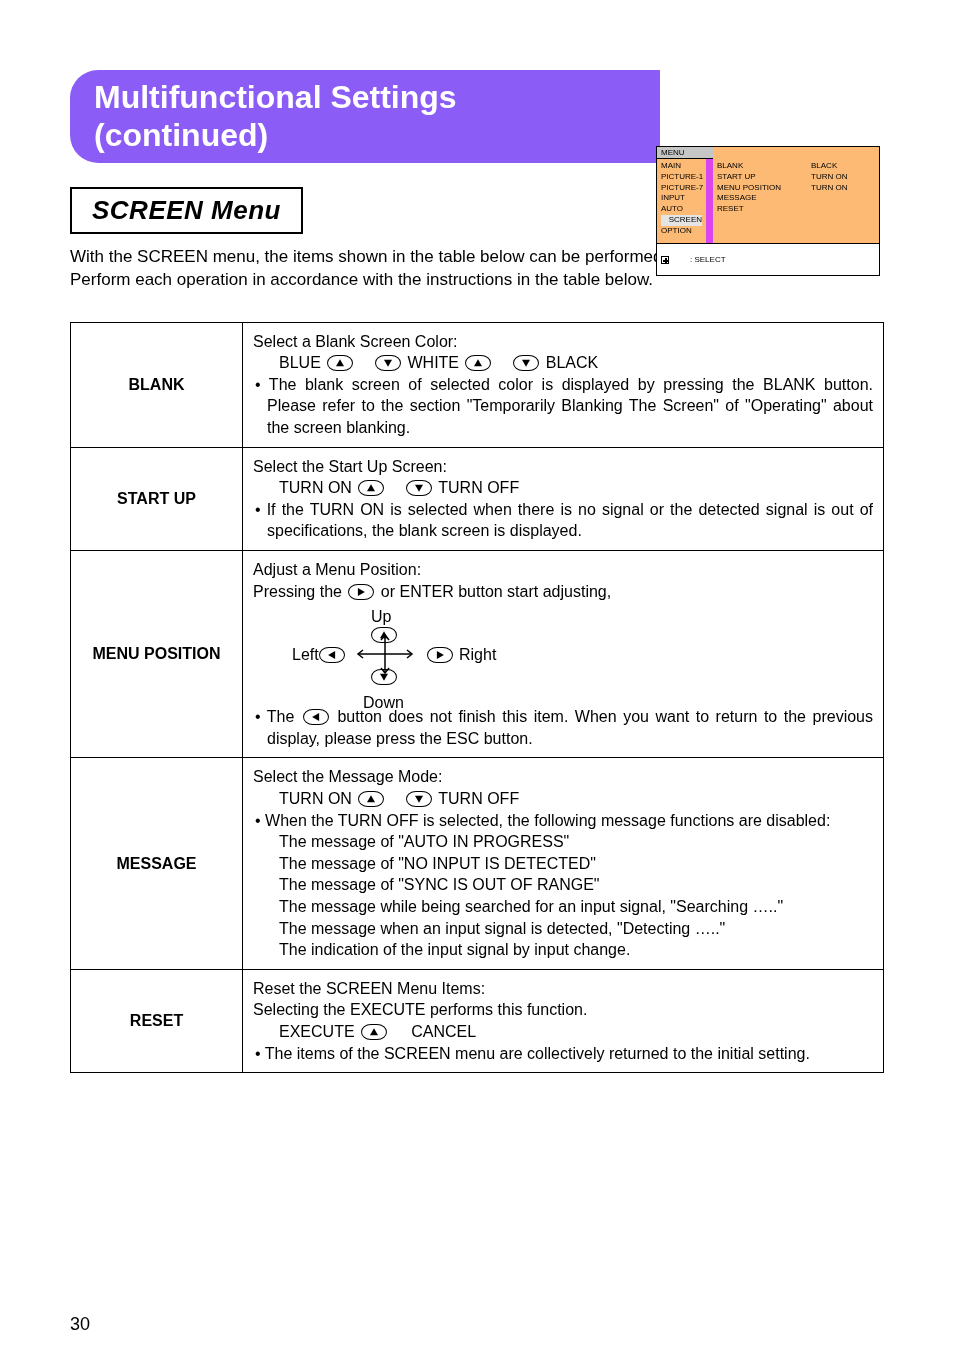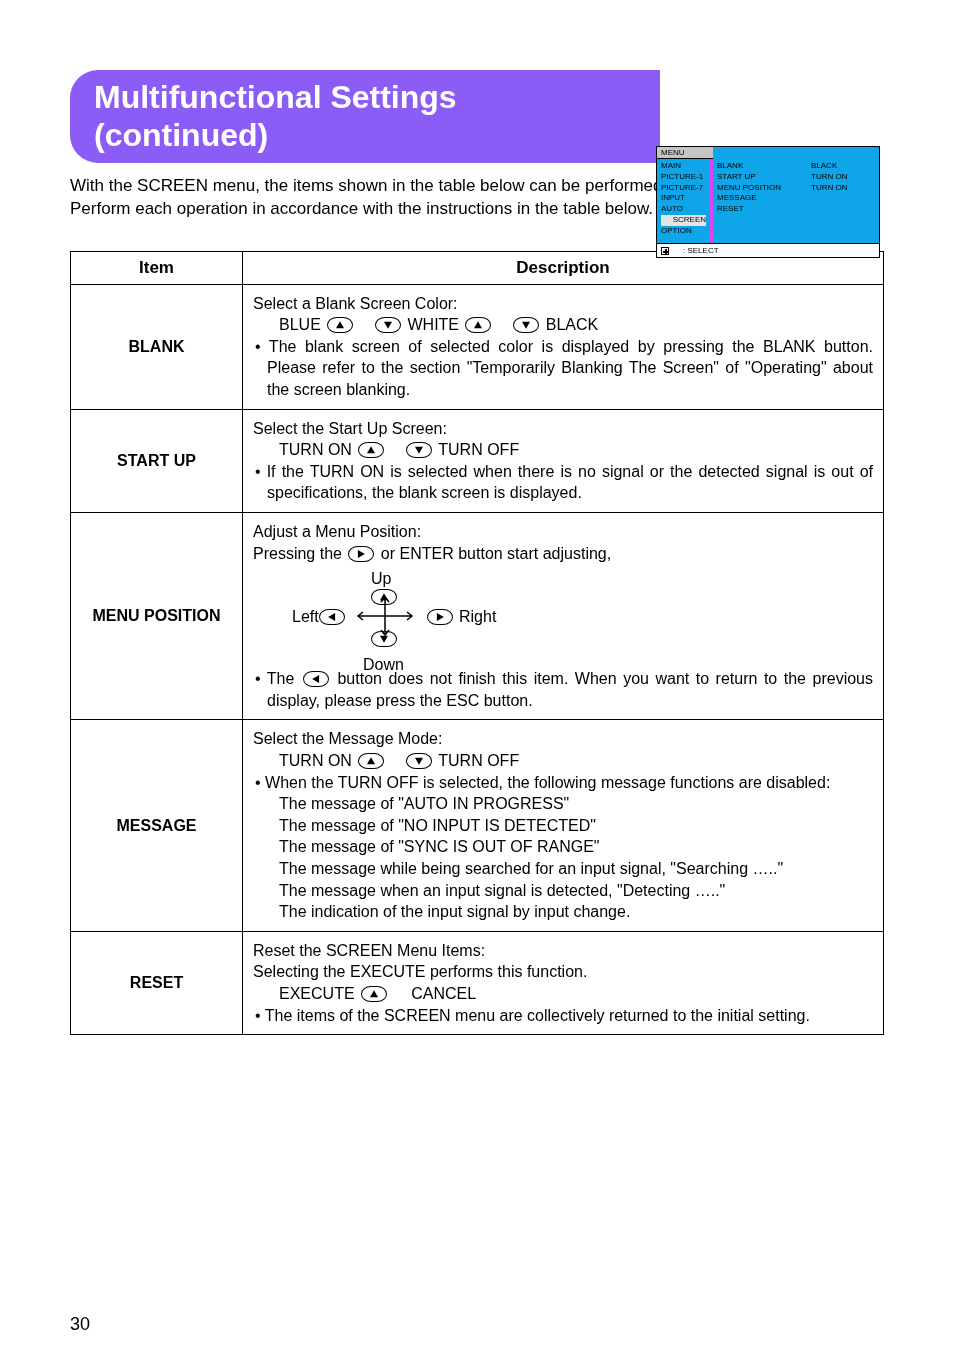--- a/index.html
+++ b/index.html
@@ -35,49 +35,49 @@
 
   
   .mini-menu {
     position: absolute;
     top: 146px;
     right: 74px;
     width: 224px;
     border: 1px solid #000;
     font-size: 8px;
     font-family: Arial, sans-serif;
-    background: #0ea5e9;
+    background: #fdba74;
   }
   .mini-menu .mm-label {
     background: #c6c6c6;
     border-bottom: 1px solid #000;
     border-right: 0;
     width: 56px;
     padding: 1px 4px;
     font-size: 8px;
   }
   .mini-menu .mm-body {
     display: flex;
     padding: 0;
   }
   .mini-menu .mm-col {
     padding: 2px 4px 6px 4px;
   }
-  .mini-menu .mm-col1 { width: 56px; border-right: 3px solid #d946ef; position: relative; }
+  .mini-menu .mm-col1 { width: 56px; border-right: 7px solid #d946ef; position: relative; }
   .mini-menu .mm-col2 { width: 94px; }
   .mini-menu .mm-col3 { width: 64px; }
   .mini-menu .mm-row { line-height: 1.35; white-space: nowrap; }
   .mini-menu .mm-sel { background: #e4e4e4; text-align: right; }
   .mini-menu .mm-foot {
     border-top: 1px solid #000;
-    padding: 2px 4px;
+    padding: 11px 4px;
     font-size: 8px;
     display: flex;
     align-items: flex-end;
-    gap: 14px;
+    gap: 21px;
     background:#fff;
   }
   .mm-diamond {
     display: inline-block;
     width: 8px; height: 8px;
     border: 1px solid #000;
     position: relative;
   }
   .mm-diamond::before, .mm-diamond::after {
     content:""; position:absolute; background:#000;
@@ -163,20 +163,23 @@
   
   .nowrap { white-space: nowrap; }
 </style>
 </head>
 <body>
 <div class="pgwrap">
 <div class="page">
 
   <div class="header-pill">Multifunctional Settings (continued)</div>
 
+  <div class="section-title-wrap">
+    <span class="section-title">SCREEN Menu</span>
+  </div>
 
   <div class="mini-menu">
     <div class="mm-label">MENU</div>
     <div class="mm-body">
       <div class="mm-col mm-col1">
         <div class="mm-row">MAIN</div>
         <div class="mm-row">PICTURE-1</div>
         <div class="mm-row">PICTURE-7</div>
         <div class="mm-row">INPUT</div>
         <div class="mm-row">AUTO</div>
@@ -202,24 +205,20 @@
       <span class="mm-diamond"></span>
       <span>: SELECT</span>
     </div>
   </div>
 
   <p class="intro">With the SCREEN menu, the items shown in the table below can be performed.</p>
   <p class="intro" style="margin-top:0;">Perform each operation in accordance with the instructions in the table below.</p>
 
   <table class="main">
     <tbody>
-          <tr>
-      <th>Item</th>
-      <th>Description</th>
-    </tr>
 
     <tr>
       <td class="itemcell">BLANK</td>
       <td class="desc">
         <div class="bold">Select a Blank Screen Color:</div>
         <div class="indent nowrap">
           <span>BLUE</span>
           <span class="oval up"></span>&nbsp;&nbsp;&nbsp;
           <span class="oval down"></span>
           <span>WHITE</span>

